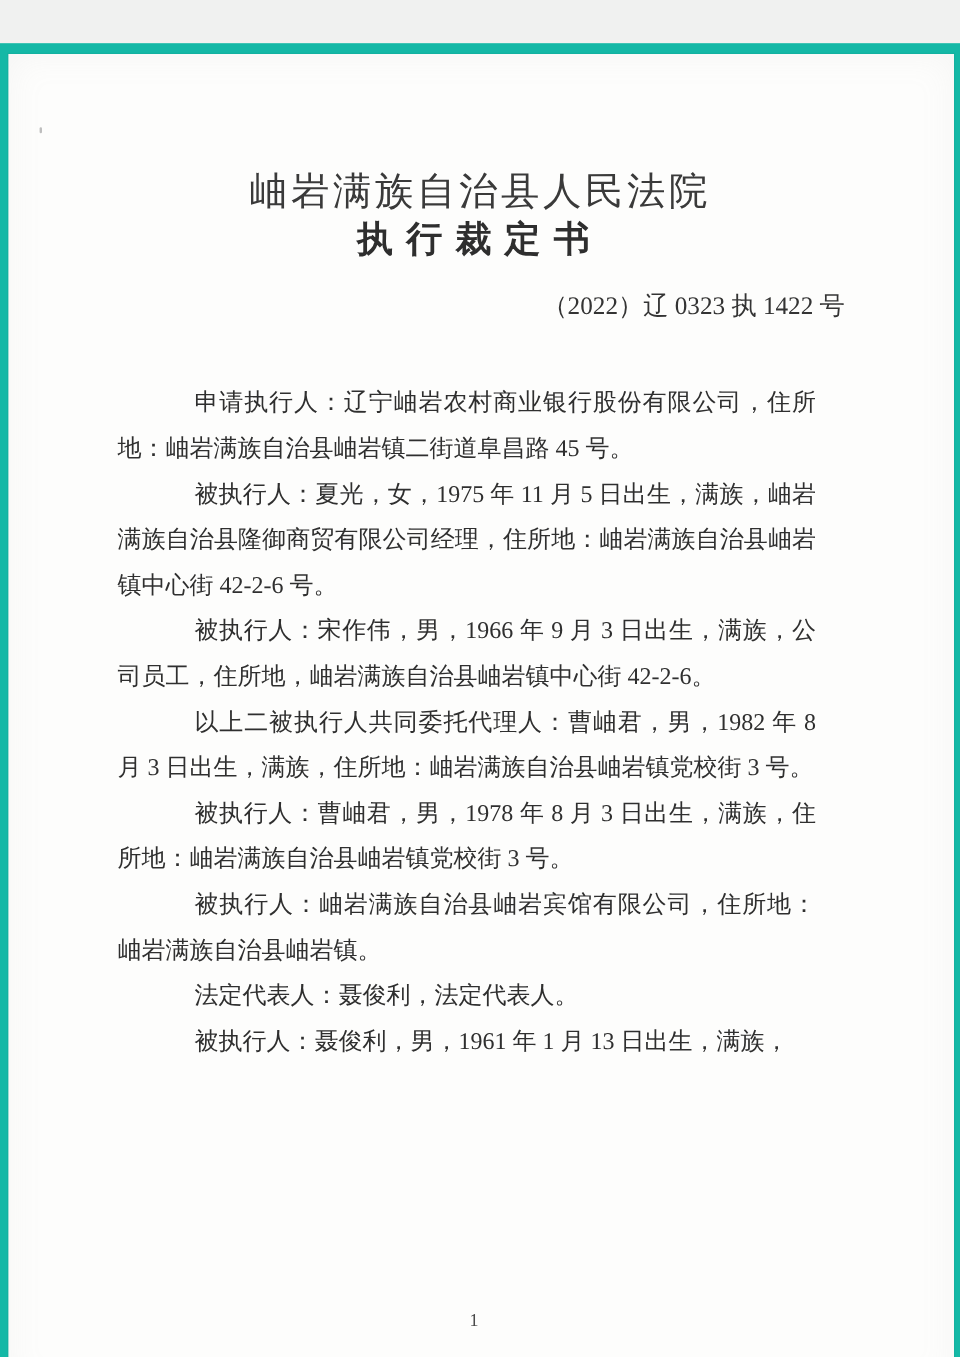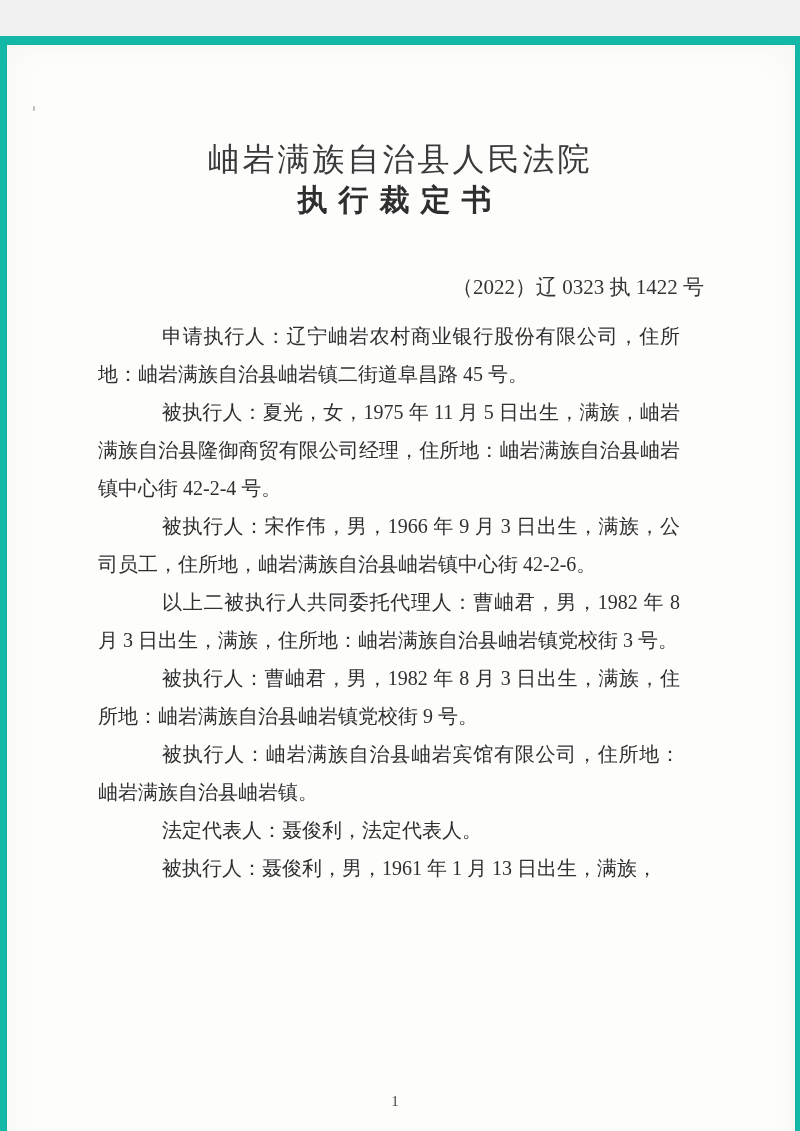--- a/index.html
+++ b/index.html
@@ -46,21 +46,21 @@
     width: 800px;
     text-align: center;
     font-size: 30px;
     line-height: 42px;
     letter-spacing: 11px;
     font-weight: bold;
     color: #2e2e2e;
   }
   .case-number {
     position: absolute;
-    top: 234px;
+    top: 202px;
     left: 0;
     width: 800px;
     box-sizing: border-box;
     padding-right: 96px;
     text-align: right;
     font-size: 21px;
     line-height: 34px;
     color: #343434;
   }
   .body-text {
@@ -120,23 +120,23 @@
   <div class="speck-b"></div>
 
   <div class="court-name">岫岩满族自治县人民法院</div>
 
   <div class="doc-title">执行裁定书</div>
 
   <div class="case-number">（2022）辽 0323 执 1422 号</div>
 
   <div class="body-text">
     <p>申请执行人：辽宁岫岩农村商业银行股份有限公司，住所地：岫岩满族自治县岫岩镇二街道阜昌路 45 号。</p>
-    <p>被执行人：夏光，女，1975 年 11 月 5 日出生，满族，岫岩满族自治县隆御商贸有限公司经理，住所地：岫岩满族自治县岫岩镇中心街 42-2-4 号。</p>
+    <p>被执行人：夏光，女，1975 年 11 月 5 日出生，满族，岫岩满族自治县隆御商贸有限公司经理，住所地：岫岩满族自治县岫岩镇中心街 42-2-6 号。</p>
     <p>被执行人：宋作伟，男，1966 年 9 月 3 日出生，满族，公司员工，住所地，岫岩满族自治县岫岩镇中心街 42-2-6。</p>
     <p>以上二被执行人共同委托代理人：曹岫君，男，1982 年 8 月 3 日出生，满族，住所地：岫岩满族自治县岫岩镇党校街 3 号。</p>
-    <p>被执行人：曹岫君，男，1982 年 8 月 3 日出生，满族，住所地：岫岩满族自治县岫岩镇党校街 9 号。</p>
+    <p>被执行人：曹岫君，男，1978 年 8 月 3 日出生，满族，住所地：岫岩满族自治县岫岩镇党校街 3 号。</p>
     <p>被执行人：岫岩满族自治县岫岩宾馆有限公司，住所地：岫岩满族自治县岫岩镇。</p>
     <p>法定代表人：聂俊利，法定代表人。</p>
     <p>被执行人：聂俊利，男，1961 年 1 月 13 日出生，满族，</p>
   </div>
 
   <div class="page-number">1</div>
 </div>
 
 </body></html>

